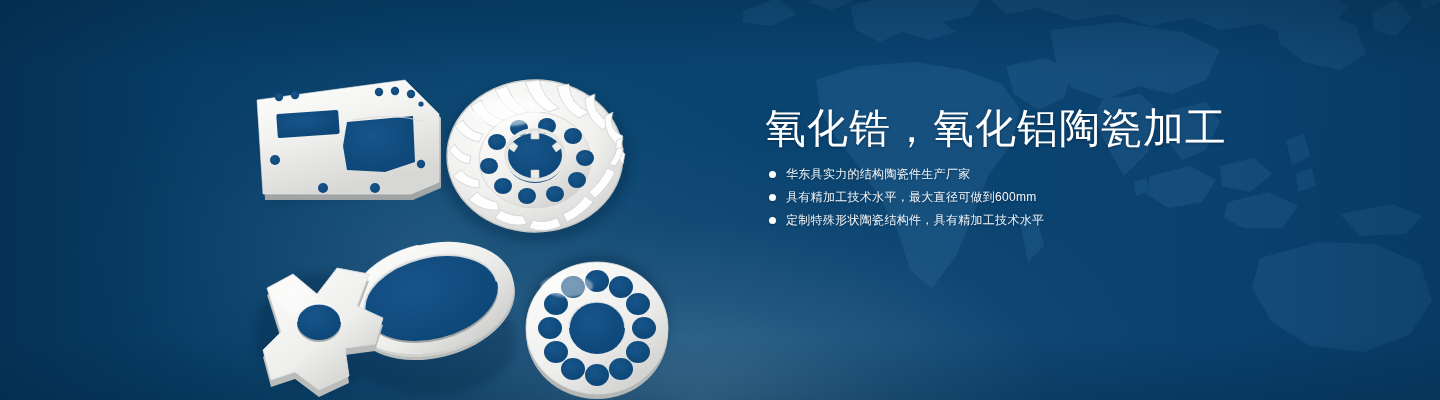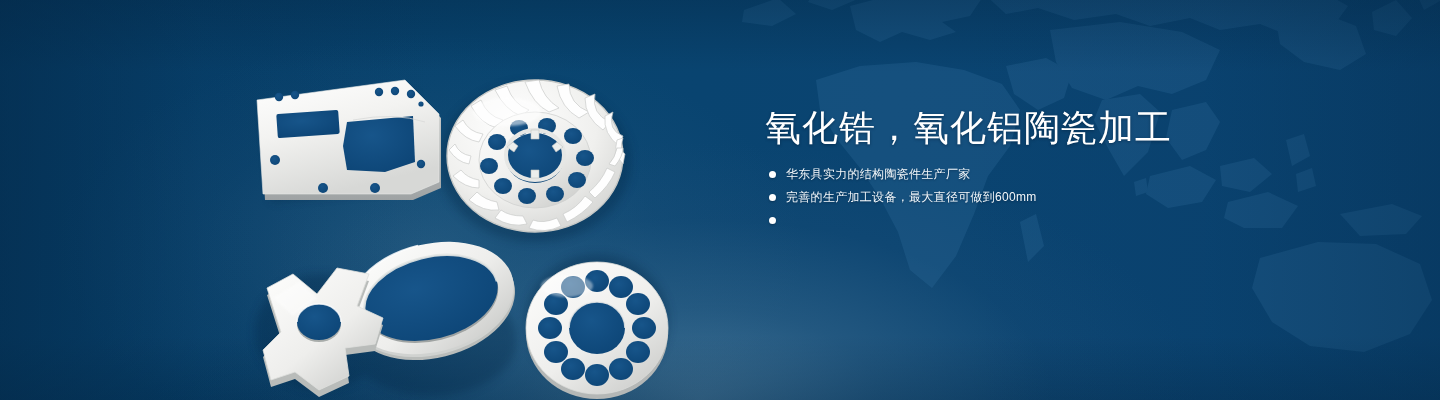--- a/index.html
+++ b/index.html
@@ -50,21 +50,21 @@
 
   
   .products{position:absolute;left:235px;top:40px;width:470px;height:345px;}
   .products svg{width:100%;height:100%;display:block;overflow:visible;}
 
   
   .textcol{
     position:absolute;left:765px;top:108px;width:620px;
   }
   .title{
-    font-size:36px;line-height:40px;color:#ffffff;font-weight:400;
+    font-size:41px;line-height:40px;color:#ffffff;font-weight:400;
     letter-spacing:1px;white-space:nowrap;
     text-shadow:0 1px 3px rgba(0,22,44,0.45);
   }
   .bullets{margin-top:16px;}
   .bullet{
     display:flex;align-items:flex-start;height:23px;
   }
   .dot{
     width:7px;height:7px;border-radius:50%;background:#ffffff;
     margin:7px 10px 0 4px;flex:0 0 auto;
@@ -321,24 +321,25 @@
 
     <div class="bullets">
 
       <div class="bullet">
         <span class="dot"></span>
         <span class="btext">华东具实力的结构陶瓷件生产厂家</span>
       </div>
 
       <div class="bullet">
         <span class="dot"></span>
-        <span class="btext">完善的生产加工设备，最大直径可做到600mm</span>
+        <span class="btext">具有精加工技术水平，最大直径可做到600mm</span>
       </div>
 
       <div class="bullet">
         <span class="dot"></span>
+        <span class="btext">定制特殊形状陶瓷结构件，具有精加工技术水平</span>
       </div>
 
 
     </div>
   </div>
 
 </div>
 
 </body></html>

